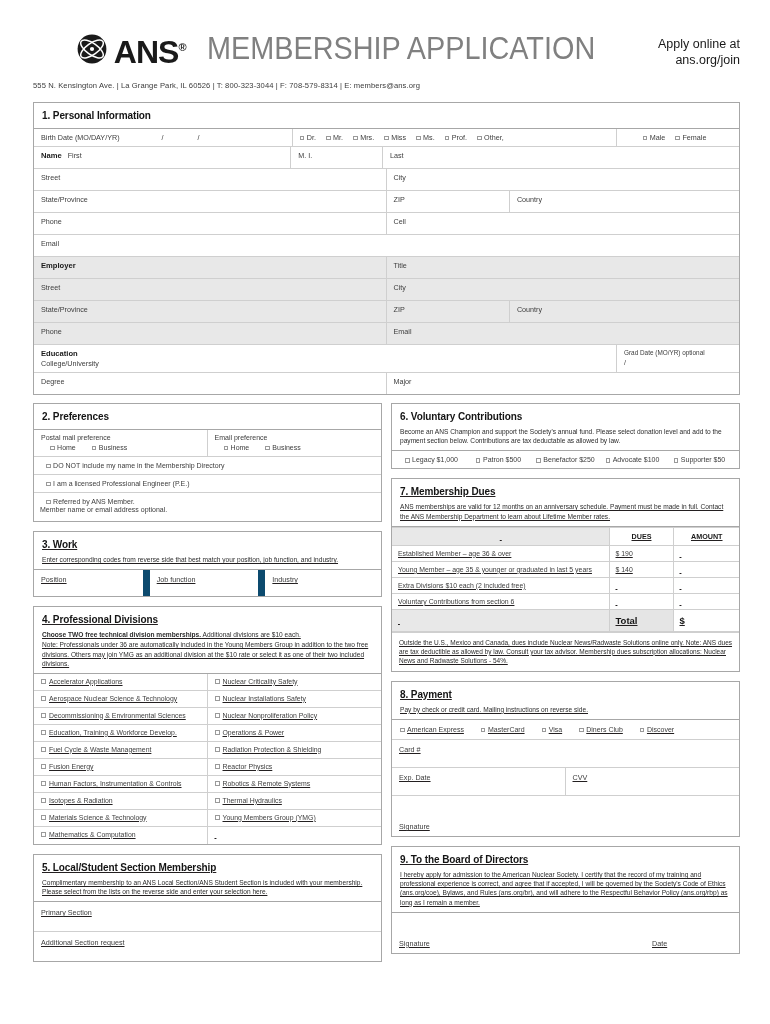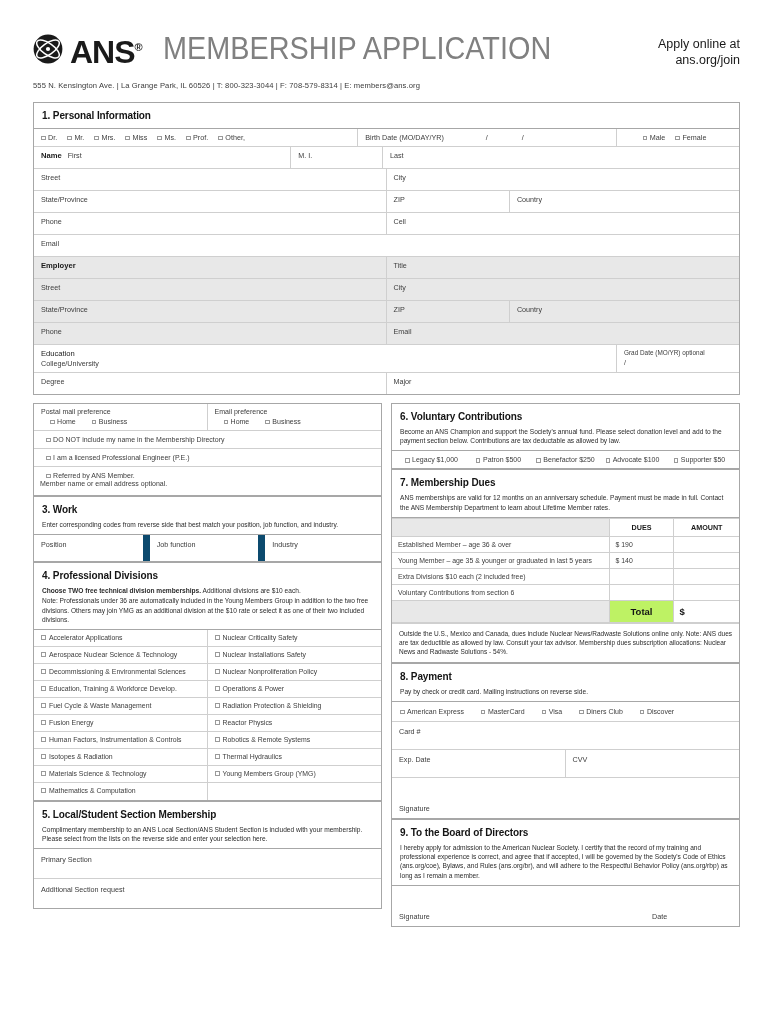--- a/index.html
+++ b/index.html
@@ -8,21 +8,21 @@
     width:770px; height:1024px;
     background:#ffffff;
     font-family:"Liberation Sans", sans-serif;
     color:#231f20;
     -webkit-font-smoothing:antialiased;
   }
   .page { position:relative; width:770px; height:1024px; padding:0; }
 
   
   .header { position:relative; padding:32px 30px 0 33px; }
-  .hdr-row { display:flex; align-items:flex-start; justify-content:space-between; }
+  .hdr-row { display:flex; align-items:flex-start; justify-content:flex-end;gap:34px; }
   .brand { display:flex; align-items:center; gap:7px; }
   .logo-mark { width:30px; height:30px; flex:0 0 30px; display:block; }
   .logo-ans {
     font-size:32px; font-weight:bold; letter-spacing:-1px;
     line-height:30px; color:#1a1a1a; font-family:"Liberation Sans", sans-serif;
   }
   .logo-ans sup { font-size:11px; vertical-align:super; }
   .hdr-title {
     font-size:31px; line-height:32px; color:#808080;
     font-weight:normal; letter-spacing:0px; margin-left:14px;
@@ -53,38 +53,38 @@
 
   .chk { display:inline-block; width:5px; height:5px; border:0.8px solid #9a9a9a; margin-right:3px; vertical-align:-0.5px; background:#fff;}
   .chk-sm { display:inline-block; width:4.6px; height:4.6px; border:0.8px solid #9a9a9a; margin-right:2.5px; vertical-align:-0.3px; background:#fff;}
 
   .opt { display:inline-block; margin-right:8px; white-space:nowrap; }
   .opt-wide { margin-right:14px; }
 
   
   .cols { display:flex; gap:9px; padding:0 30px 0 33px; margin-top:8px; }
   .col { flex:1 1 50%; min-width:0; }
-  .mt { margin-top:0; }
+  .mt { margin-top:9px;text-decoration:underline; }
 
   
   .div-list { display:flex; }
   .div-col { flex:1 1 50%; }
   .div-col.left { border-right:1px solid #cfcfcf; }
   .div-item { padding:3.5px 5px 3.5px 7px; font-size:6.9px; color:#3c3c3c; border-bottom:1px solid #cfcfcf; min-height:17px; }
   .div-item:last-child { border-bottom:none; }
   .div-item.empty { color:transparent; }
 
   
   .dues-tbl { width:100%; border-collapse:collapse; }
   .dues-tbl td, .dues-tbl th { border:1px solid #cfcfcf; font-size:6.9px; color:#3c3c3c; padding:4px 5px 4px 6px; text-align:left; font-weight:normal; }
   .dues-tbl th { font-size:7.2px; font-weight:bold; color:#1a1a1a; text-align:center; background:#fff; }
   .dues-tbl td.num { width:64px; }
   .dues-tbl td.amt { width:66px; }
   .dues-tbl tr.total td { background:#e8e8e8; height:22px; }
-  .dues-tbl tr.total td.lbl { text-align:center; font-weight:bold; font-size:9.5px; color:#141414; background:#bef264;}
+  .dues-tbl tr.total td.lbl { text-align:left; font-weight:bold; font-size:9.5px; color:#141414; background:#e5e5e5;}
   .dues-tbl tr.total td.val { font-weight:bold; font-size:9.5px; color:#141414; background:#fff;}
   .dues-foot { padding:5px 7px 6px 7px; font-size:6.5px; line-height:9px; color:#2b2b2b; border-top:1px solid #cfcfcf;}
 
   .pref-split { display:flex; }
   .pref-split > div { flex:1 1 50%; padding:4px 6px 5px 7px; font-size:7px; color:#3c3c3c; }
   .pref-split > div:first-child { border-right:1px solid #cfcfcf; }
   .pref-sub { margin-top:3px; padding-left:9px; }
 
   .line-row { padding:5px 7px 5px 12px; font-size:7px; color:#3c3c3c; border-bottom:1px solid #cfcfcf; }
   .line-row:last-child { border-bottom:none; }
@@ -109,21 +109,21 @@
   .sig-split { display:flex; padding:26px 7px 5px 7px; }
   .sig-split > span:first-child { flex:1 1 auto; font-size:7.2px; color:#3c3c3c; }
   .sig-split > span:last-child { flex:0 0 80px; font-size:7.2px; color:#3c3c3c; }
 
   .sect-row { padding:6px 7px 14px 7px; font-size:7.2px; color:#3c3c3c; border-bottom:1px solid #cfcfcf; }
   .sect-row:last-child { border-bottom:none; }
 
   .edu-wrap { display:flex; }
   .edu-left { flex:1 1 auto; padding:4px 6px 4px 7px; border-right:1px solid #cfcfcf; }
   .edu-right { flex:0 0 122px; padding:4px 6px 4px 7px; }
-  .edu-l1 { font-size:7.6px; font-weight:normal; color:#1a1a1a; }
+  .edu-l1 { font-size:7.6px; font-weight:bold; color:#1a1a1a; }
   .edu-l2 { font-size:7.2px; color:#3c3c3c; margin-top:1px; }
   .edu-r1 { font-size:6.4px; color:#3c3c3c; }
   .edu-r2 { font-size:7px; color:#3c3c3c; margin-top:3px; }
 
   .bd-slash { letter-spacing:0; }
 </style>
 </head>
 <body>
 
 <div class="page">
@@ -148,34 +148,34 @@
     <div class="addr-line">555 N. Kensington Ave.  |  La Grange Park, IL  60526  |  T: 800-323-3044  |  F: 708-579-8314  |  E: members@ans.org</div>
   </div>
 
   <div style="padding:0 30px 0 33px; margin-top:12px;">
   <div class="box">
     <div class="sec-head">
       <div class="sec-title">1. Personal Information</div>
     </div>
 
     <div class="row">
+      <div class="cell" style="flex:1 1 auto;">
+        <span>Birth Date (MO/DAY/YR)</span>
+        <span style="margin-left:40px;" class="bd-slash">/</span>
+        <span style="margin-left:32px;" class="bd-slash">/</span>
+      </div>
       <div class="cell" style="flex:0 0 46%;">
         <span class="opt"><span class="chk-sm"></span><span>Dr.</span></span>
         <span class="opt"><span class="chk-sm"></span><span>Mr.</span></span>
         <span class="opt"><span class="chk-sm"></span><span>Mrs.</span></span>
         <span class="opt"><span class="chk-sm"></span><span>Miss</span></span>
         <span class="opt"><span class="chk-sm"></span><span>Ms.</span></span>
         <span class="opt"><span class="chk-sm"></span><span>Prof.</span></span>
         <span class="opt"><span class="chk-sm"></span><span>Other,</span></span>
       </div>
-      <div class="cell" style="flex:1 1 auto;">
-        <span>Birth Date (MO/DAY/YR)</span>
-        <span style="margin-left:40px;" class="bd-slash">/</span>
-        <span style="margin-left:32px;" class="bd-slash">/</span>
-      </div>
       <div class="cell" style="flex:0 0 122px; text-align:center;">
         <span class="opt"><span class="chk-sm"></span><span>Male</span></span>
         <span class="opt"><span class="chk-sm"></span><span>Female</span></span>
       </div>
     </div>
 
     <div class="row">
       <div class="cell" style="flex:0 0 36.5%; padding-bottom:8px;">
         <span class="lbl-b">Name</span>
         <span style="margin-left:4px;">First</span>
@@ -243,20 +243,23 @@
       <div class="cell c-50" style="padding-bottom:8px;"><span>Major</span></div>
     </div>
   </div>
   </div>
 
   <div class="cols">
 
     <div class="col">
 
       <div class="box">
+        <div class="sec-head">
+          <div class="sec-title">2. Preferences</div>
+        </div>
         <div class="pref-split" style="border-bottom:1px solid #cfcfcf;">
           <div>
             <div>Postal mail preference</div>
             <div class="pref-sub">
               <span class="opt opt-wide"><span class="chk-sm"></span><span>Home</span></span>
               <span class="opt"><span class="chk-sm"></span><span>Business</span></span>
             </div>
           </div>
           <div>
             <div>Email preference</div>

